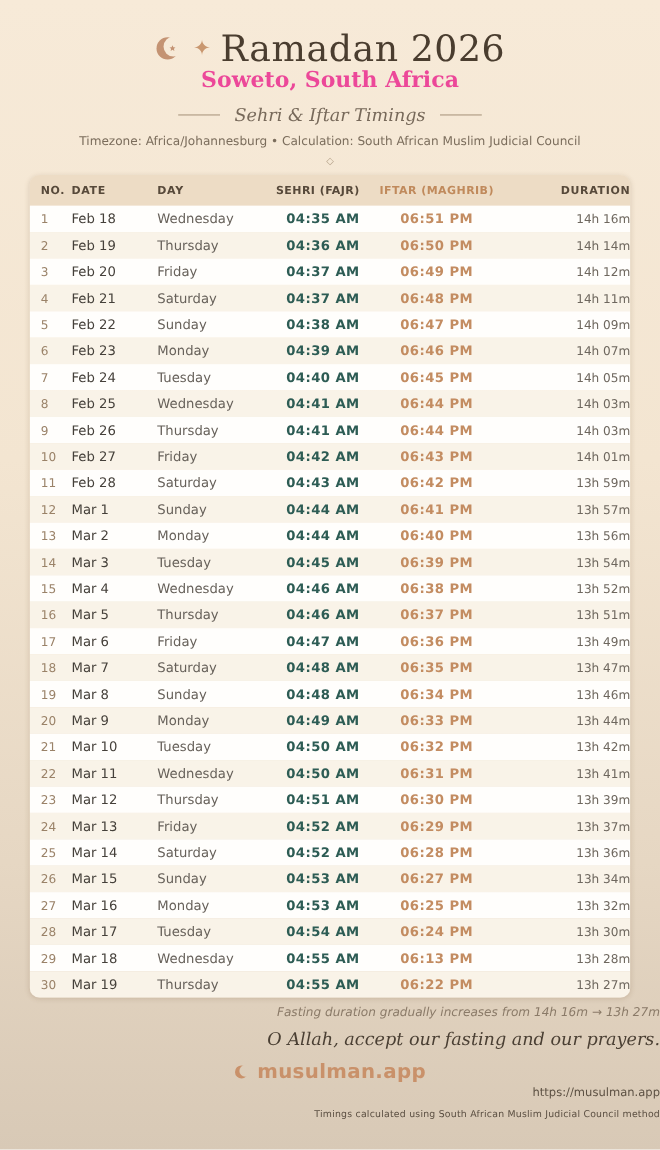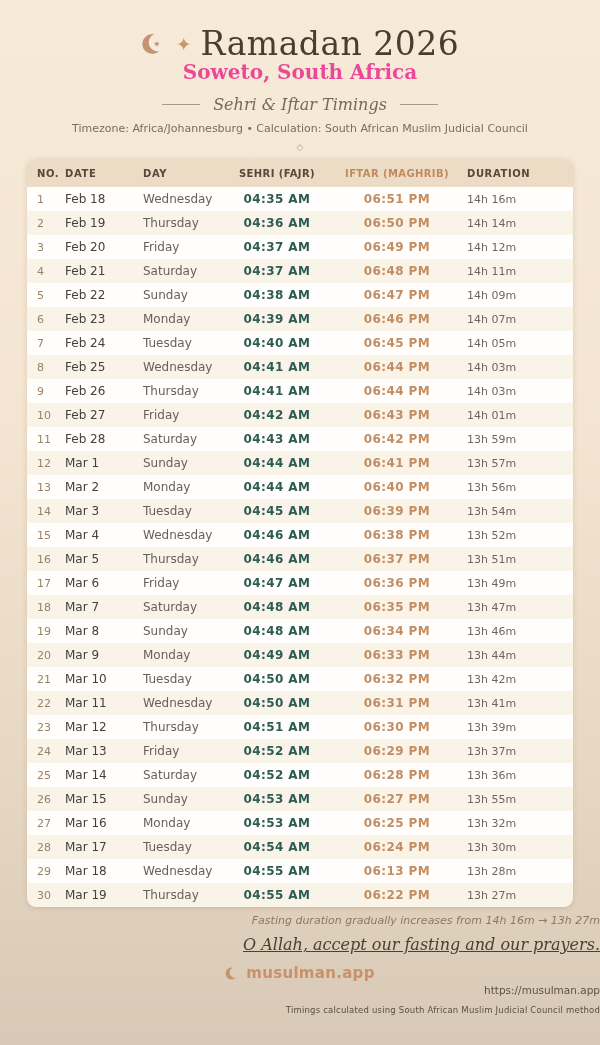--- a/index.html
+++ b/index.html
@@ -21,34 +21,34 @@
   .diamond { font-size:9px; color:#b5a28a; margin-top:7px; text-align:center; }
 
   .table { margin:7px 27px 0; border-radius:9px; overflow:hidden; box-shadow:0 1px 5px rgba(120,90,60,.2); }
   .thead, .trow { display:grid; grid-template-columns:38px 78px 84px 100px 140px 106px; align-items:center; }
   .thead { background:#eddcc5; height:28px; font-size:10px; font-weight:bold; letter-spacing:.6px; color:#57493a; }
   .trow { height:24px; background:#fffefc; font-size:12px; }
   .trow.alt { background:#f9f3e8; }
   .c-no   { padding-left:10px; color:#9a8268; font-size:11px; }
   .c-date { color:#45403a; }
   .c-day  { color:#67615a; }
-  .c-sehri{ text-align:center; font-weight:bold; color:#2d5c54; letter-spacing:.4px; }
+  .c-sehri{ text-align:right; font-weight:bold; color:#2d5c54; letter-spacing:.4px; }
   .c-iftar{ text-align:center; font-weight:bold; color:#c38c61; letter-spacing:.4px; }
-  .c-dur  { text-align:left; color:#6e675e; font-size:11px; }
+  .c-dur  { text-align:right; color:#6e675e; font-size:11px; }
   .thead .c-no, .thead .c-date, .thead .c-day { color:#57493a; font-size:10px; font-weight:bold; }
   .thead .c-sehri { color:#57493a; }
   .thead .c-iftar { color:#c08a5c; }
   .thead .c-dur   { color:#57493a; font-size:10px; font-weight:bold; }
 
   .footer { text-align:right; }
   .note { margin-top:7px; font-size:11px; font-style:italic; color:#8a7a68; }
-  .dua { margin-top:8px; font-family:"DejaVu Serif", serif; font-style:italic; font-size:16px; color:#4a3f33;text-decoration:underline; }
+  .dua { margin-top:8px; font-family:"DejaVu Serif", serif; font-style:italic; font-size:16px; color:#4a3f33; }
   .daily { margin-top:7px; font-size:11.5px; color:#6f6252; }
   .brand-row { display:flex; justify-content:center; align-items:center; gap:6px; margin-top:10px; cursor:pointer; }
-  .brand { font-size:15px; font-weight:bold; color:#c9916a; letter-spacing:.3px; }
+  .brand { font-size:18px; font-weight:bold; color:#c9916a; letter-spacing:.3px; }
   .url { font-size:10.5px; color:#5d5143; margin-top:2px; }
   .method { font-size:8.5px; font-weight:normal; color:#5a4e41; margin-top:9px; letter-spacing:.2px; }
 </style>
 </head>
 <body>
 
 <div class="header">
   <div class="title-row">
     <span style="display:inline-flex;">
       <svg width="26" height="26" viewBox="0 0 24 24">
@@ -284,21 +284,21 @@
         <div class="c-sehri">04:52 AM</div>
         <div class="c-iftar">06:28 PM</div>
         <div class="c-dur">13h 36m</div>
       </div>
       <div class="trow alt">
         <div class="c-no">26</div>
         <div class="c-date">Mar 15</div>
         <div class="c-day">Sunday</div>
         <div class="c-sehri">04:53 AM</div>
         <div class="c-iftar">06:27 PM</div>
-        <div class="c-dur">13h 55m</div>
+        <div class="c-dur">13h 34m</div>
       </div>
       <div class="trow">
         <div class="c-no">27</div>
         <div class="c-date">Mar 16</div>
         <div class="c-day">Monday</div>
         <div class="c-sehri">04:53 AM</div>
         <div class="c-iftar">06:25 PM</div>
         <div class="c-dur">13h 32m</div>
       </div>
       <div class="trow alt">

